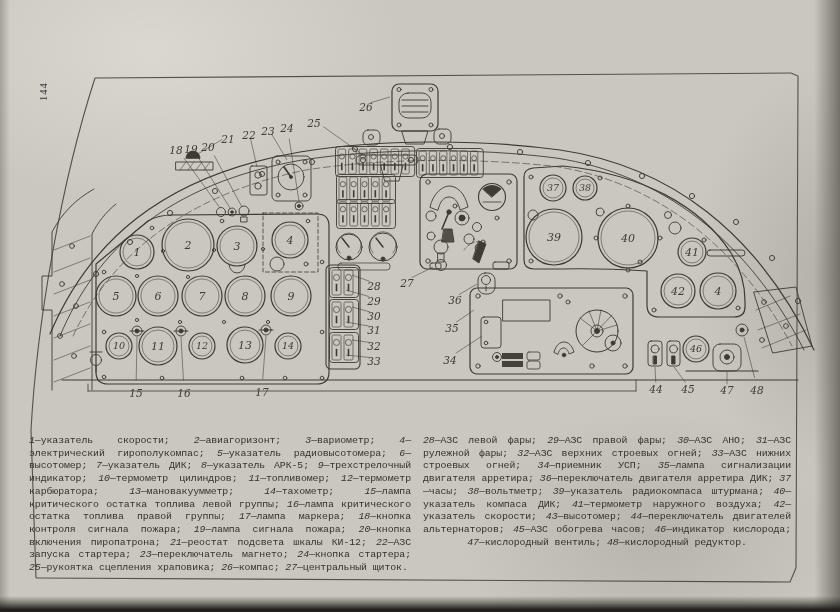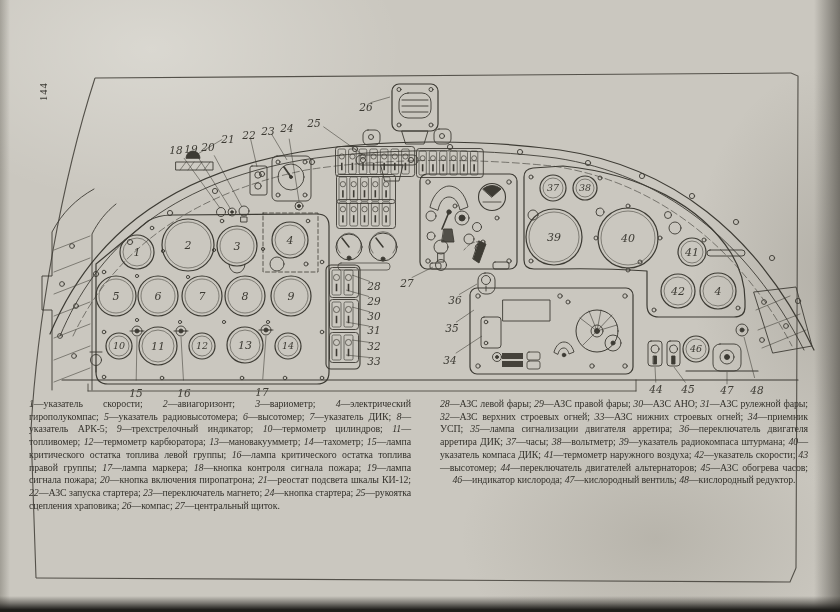--- a/index.html
+++ b/index.html
@@ -9,21 +9,21 @@
       radial-gradient(ellipse 420px 260px at 18% 8%, rgba(255,255,250,.30), rgba(255,255,250,0) 60%),
       radial-gradient(ellipse 300px 200px at 78% 88%, rgba(110,105,92,.20), rgba(110,105,92,0) 65%),
       radial-gradient(ellipse 200px 300px at 99% 45%, rgba(100,96,86,.22), rgba(100,96,86,0) 70%),
       #cac7bf;
     font-family:"Liberation Serif","DejaVu Serif",serif;color:#2f2d28;}
   #diagram-svg{position:absolute;left:0;top:0;}
   #page-number{position:absolute;left:34px;top:86px;font-size:10.5px;letter-spacing:1px;
     transform:rotate(-90deg);transform-origin:center;color:#3a3832;}
   #caption{position:absolute;left:0;top:399px;width:836px;text-align:center;
     font-size:11.5px;font-weight:bold;letter-spacing:.6px;color:#2e2c27;}
-  #legend{position:absolute;left:29px;top:398px;width:784px;display:flex;gap:29px;}
+  #legend{position:absolute;left:29px;top:435px;width:784px;display:flex;gap:12px;font-family:Liberation Mono, monospace;}
   .legend-col{font-size:9.9px;line-height:12.7px;text-align:justify;letter-spacing:-0.1px;color:#34322c;}
   #legend-left{width:382px;}
   #legend-right{width:368px;text-align-last:center;}
   .legend-col i{font-style:italic;}
   .shade{position:absolute;pointer-events:none;}
   #shade-bottom{left:0;bottom:0;width:840px;height:16px;
     background:linear-gradient(to bottom, rgba(40,38,34,0), rgba(40,38,34,.5) 45%, #201f1c 85%);}
   #shade-right{right:0;top:0;width:26px;height:612px;
     background:linear-gradient(to left, #74716a, rgba(116,113,106,0));}
   #shade-left{left:0;top:0;width:10px;height:612px;

